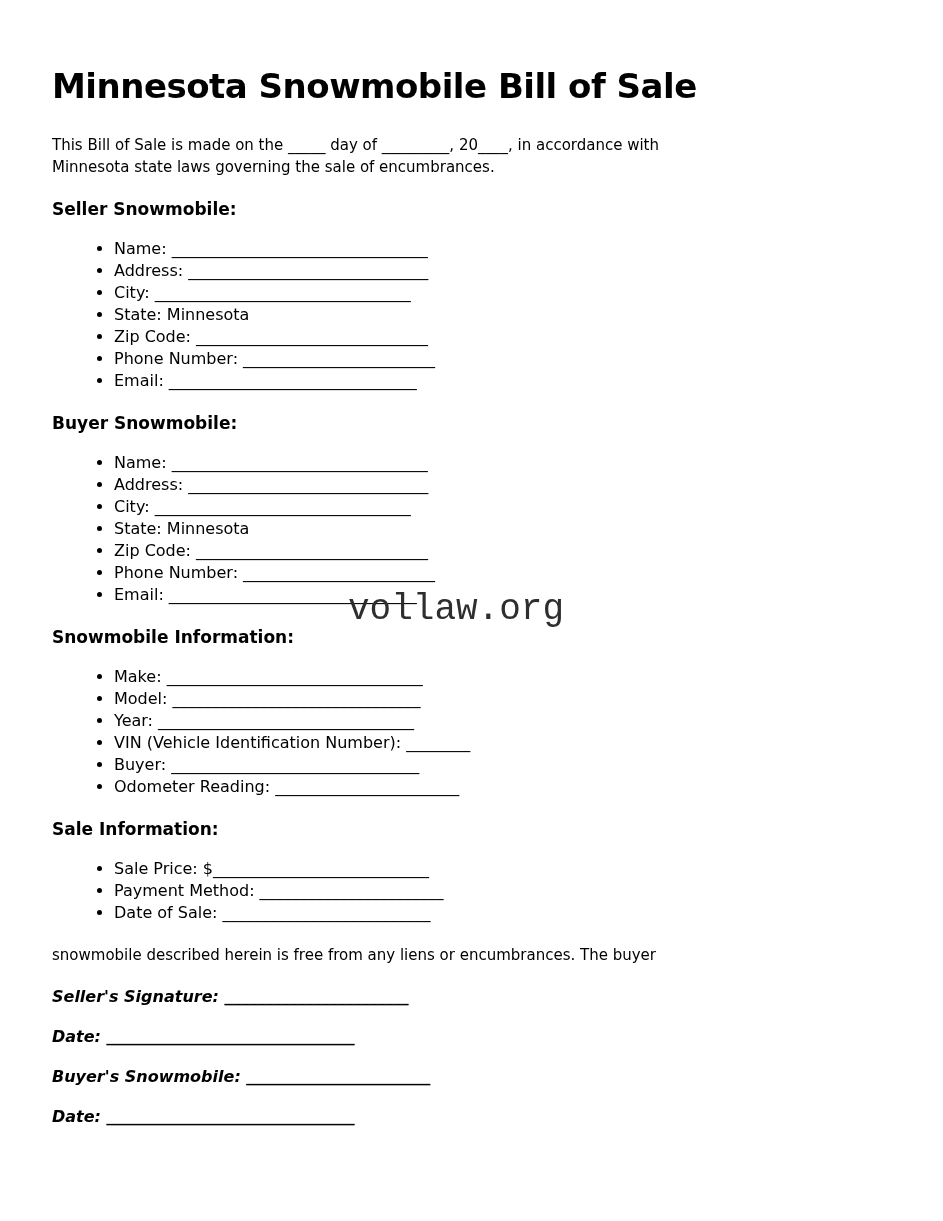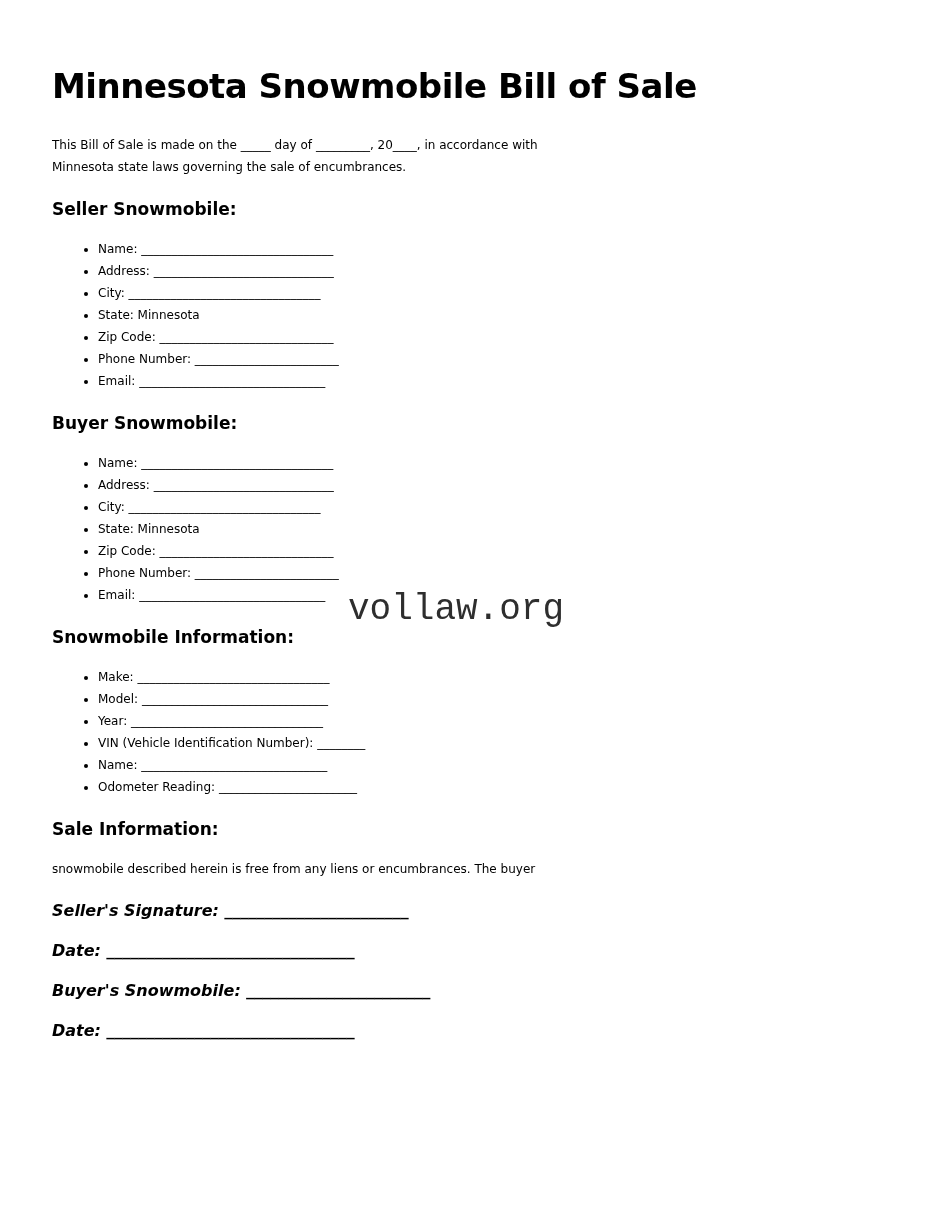--- a/index.html
+++ b/index.html
@@ -28,40 +28,41 @@
     font-size: 34px;
     line-height: 44px;
     letter-spacing: -0.5px;
     margin: 0 0 26px 0;
     white-space: nowrap;
   }
   .para {
     margin: 0 0 20px 0;
   }
   .line {
-    font-size: 12px;
+    font-size: 15px;
     line-height: 22px;
     white-space: nowrap;
   }
   .section-heading {
     font-weight: bold;
     font-size: 17px;
     line-height: 22px;
     margin: 20px 0 18px 0;
     white-space: nowrap;
   }
   ul.field-list {
     margin: 0 0 20px 0;
     padding: 0 0 0 46px;
     list-style: disc;
   }
   ul.field-list li {
-    font-size: 12px;
+    font-size: 16px;
     line-height: 22px;
     white-space: nowrap;
+    margin-left: 16px;
   }
   .sig-line {
     font-weight: bold;
     font-size: 16px;
     line-height: 22px;
     margin: 0 0 18px 0;
     white-space: nowrap;
     font-style: italic;
   }
   .affirmation {
@@ -113,25 +114,30 @@
     <li>Phone Number: ________________________</li>
     <li>Email: _______________________________</li>
   </ul>
 
   <div class="section-heading">Snowmobile Information:</div>
   <ul class="field-list">
     <li>Make: ________________________________</li>
     <li>Model: _______________________________</li>
     <li>Year: ________________________________</li>
     <li>VIN (Vehicle Identification Number): ________</li>
-    <li>Name: _______________________________</li>
+    <li>Buyer: _______________________________</li>
     <li>Odometer Reading: _______________________</li>
   </ul>
 
   <div class="section-heading">Sale Information:</div>
+  <ul class="field-list">
+    <li>Sale Price: $___________________________</li>
+    <li>Payment Method: _______________________</li>
+    <li>Date of Sale: __________________________</li>
+  </ul>
 
   <div class="para affirmation">
     <div class="line">snowmobile described herein is free from any liens or encumbrances. The buyer</div>
   </div>
 
   <div class="sig-line">Seller's Signature: _______________________</div>
   <div class="sig-line">Date: _______________________________</div>
   <div class="sig-line">Buyer's Snowmobile: _______________________</div>
   <div class="sig-line">Date: _______________________________</div>
 

